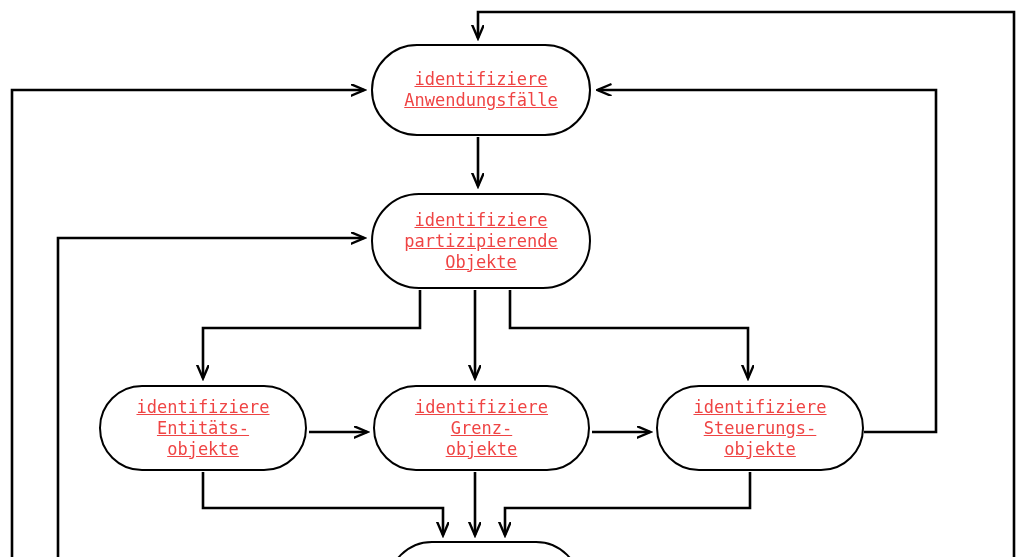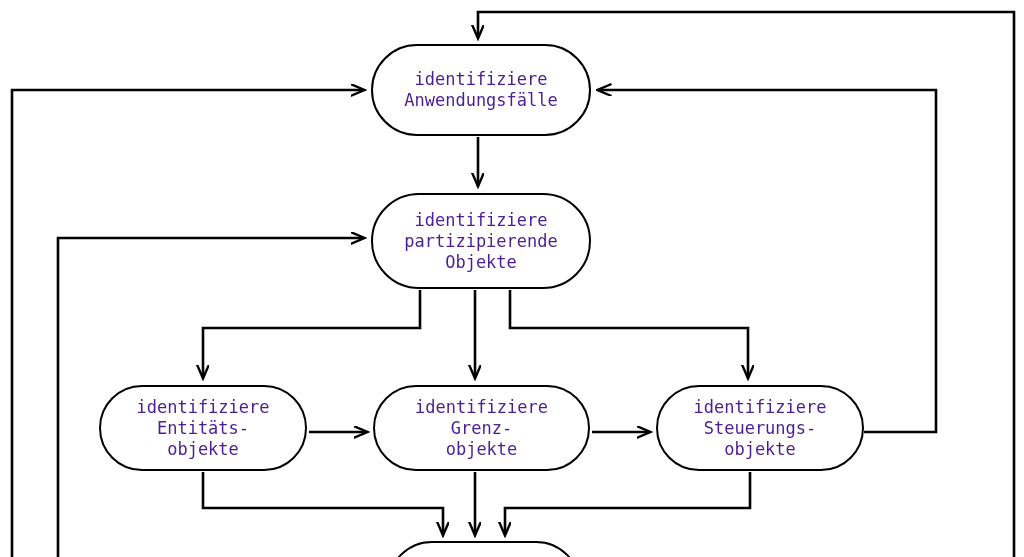--- a/index.html
+++ b/index.html
@@ -1,22 +1,22 @@
 <!DOCTYPE html>
 <html><head>
 <meta charset="utf-8">
 <style>
   html,body{margin:0;padding:0;background:#ffffff;}
   body{width:1024px;height:557px;overflow:hidden;font-family:"DejaVu Sans Mono","Liberation Mono",monospace;}
   #stage{position:relative;width:1024px;height:557px;background:#fff;}
   #wires{position:absolute;left:0;top:0;width:1024px;height:557px;}
   .node{position:absolute;box-sizing:border-box;border:2.6px solid #000;background:#fff;
         display:flex;align-items:center;justify-content:center;text-align:center;}
-  .node .lbl{font-family:"DejaVu Sans Mono","Liberation Mono",monospace;color:#4c1d95;
-             font-size:17px;line-height:21px;white-space:pre;letter-spacing:0px;}
+  .node .lbl{font-family:"DejaVu Sans Mono","Liberation Mono",monospace;color:#ef4444;
+             font-size:17px;line-height:21px;white-space:pre;letter-spacing:0px;text-decoration:underline;}
   #n1{left:371px;top:44px;width:220px;height:92px;border-radius:46px/46px;}
   #n2{left:371px;top:193px;width:220px;height:96px;border-radius:48px/48px;}
   #n3{left:99px;top:385px;width:208px;height:86px;border-radius:43px/43px;}
   #n4{left:373px;top:385px;width:217px;height:86px;border-radius:43px/43px;}
   #n5{left:656px;top:385px;width:208px;height:86px;border-radius:43px/43px;}
   #n6{left:387px;top:541px;width:194px;height:90px;border-radius:45px/45px;}
 </style>
 </head>
 <body>
 

